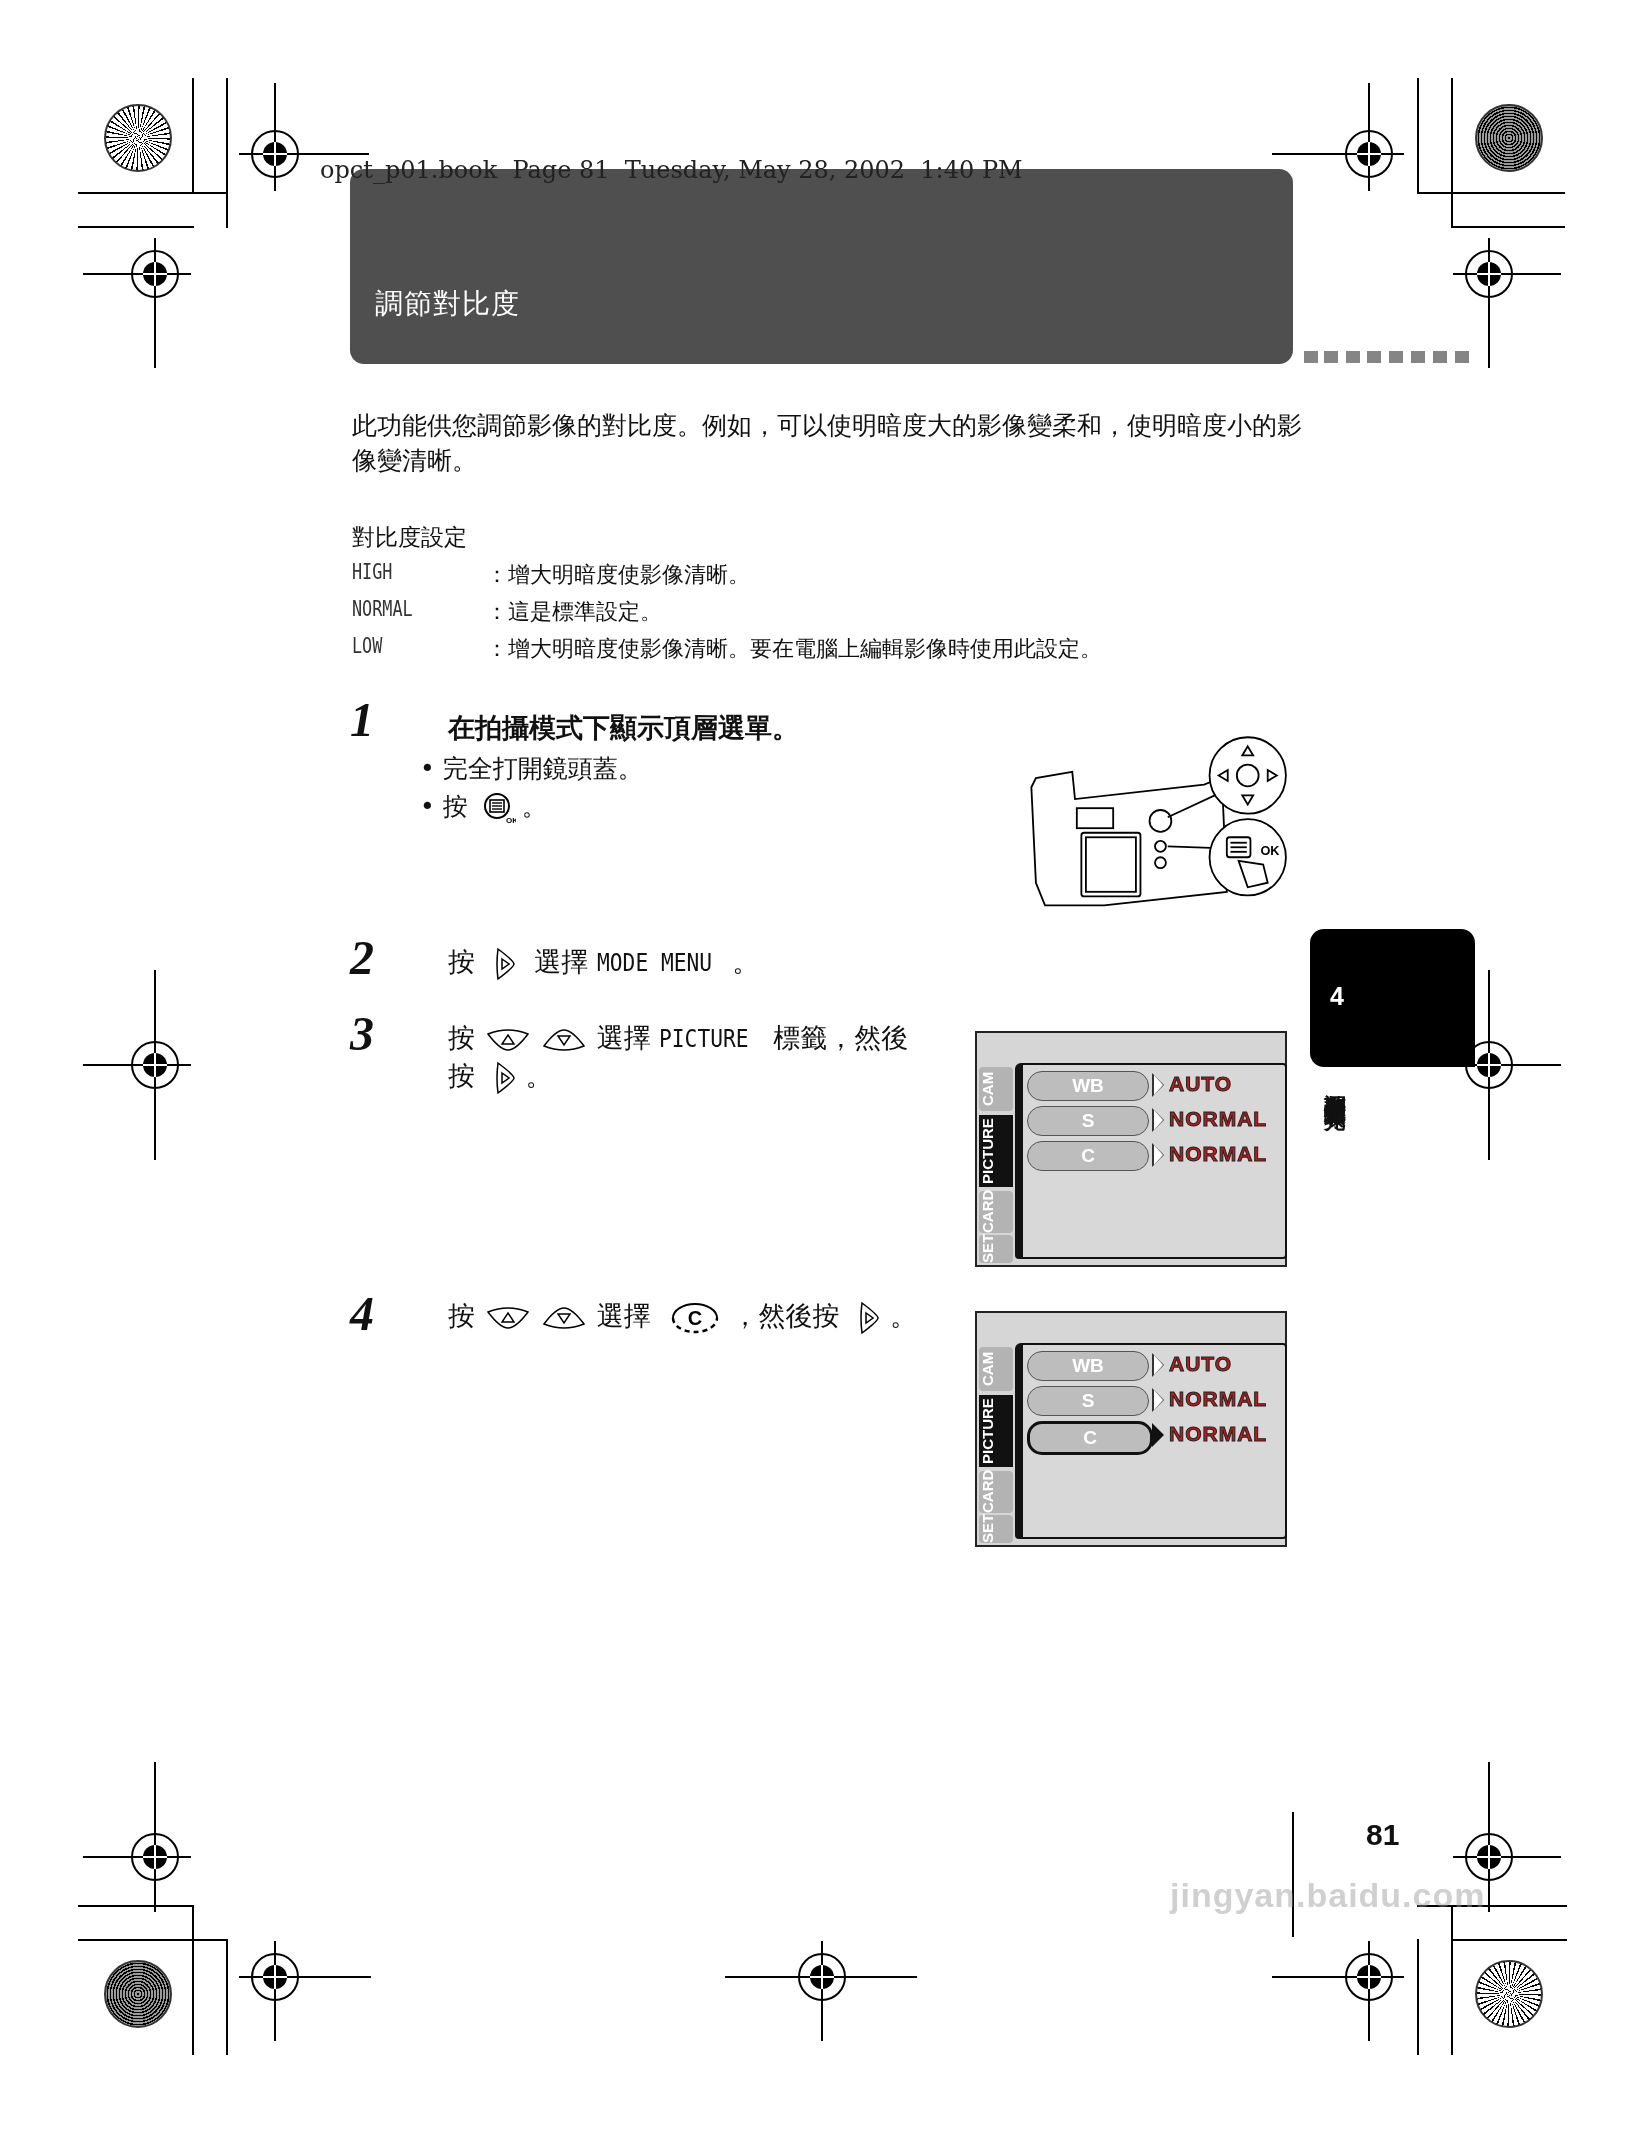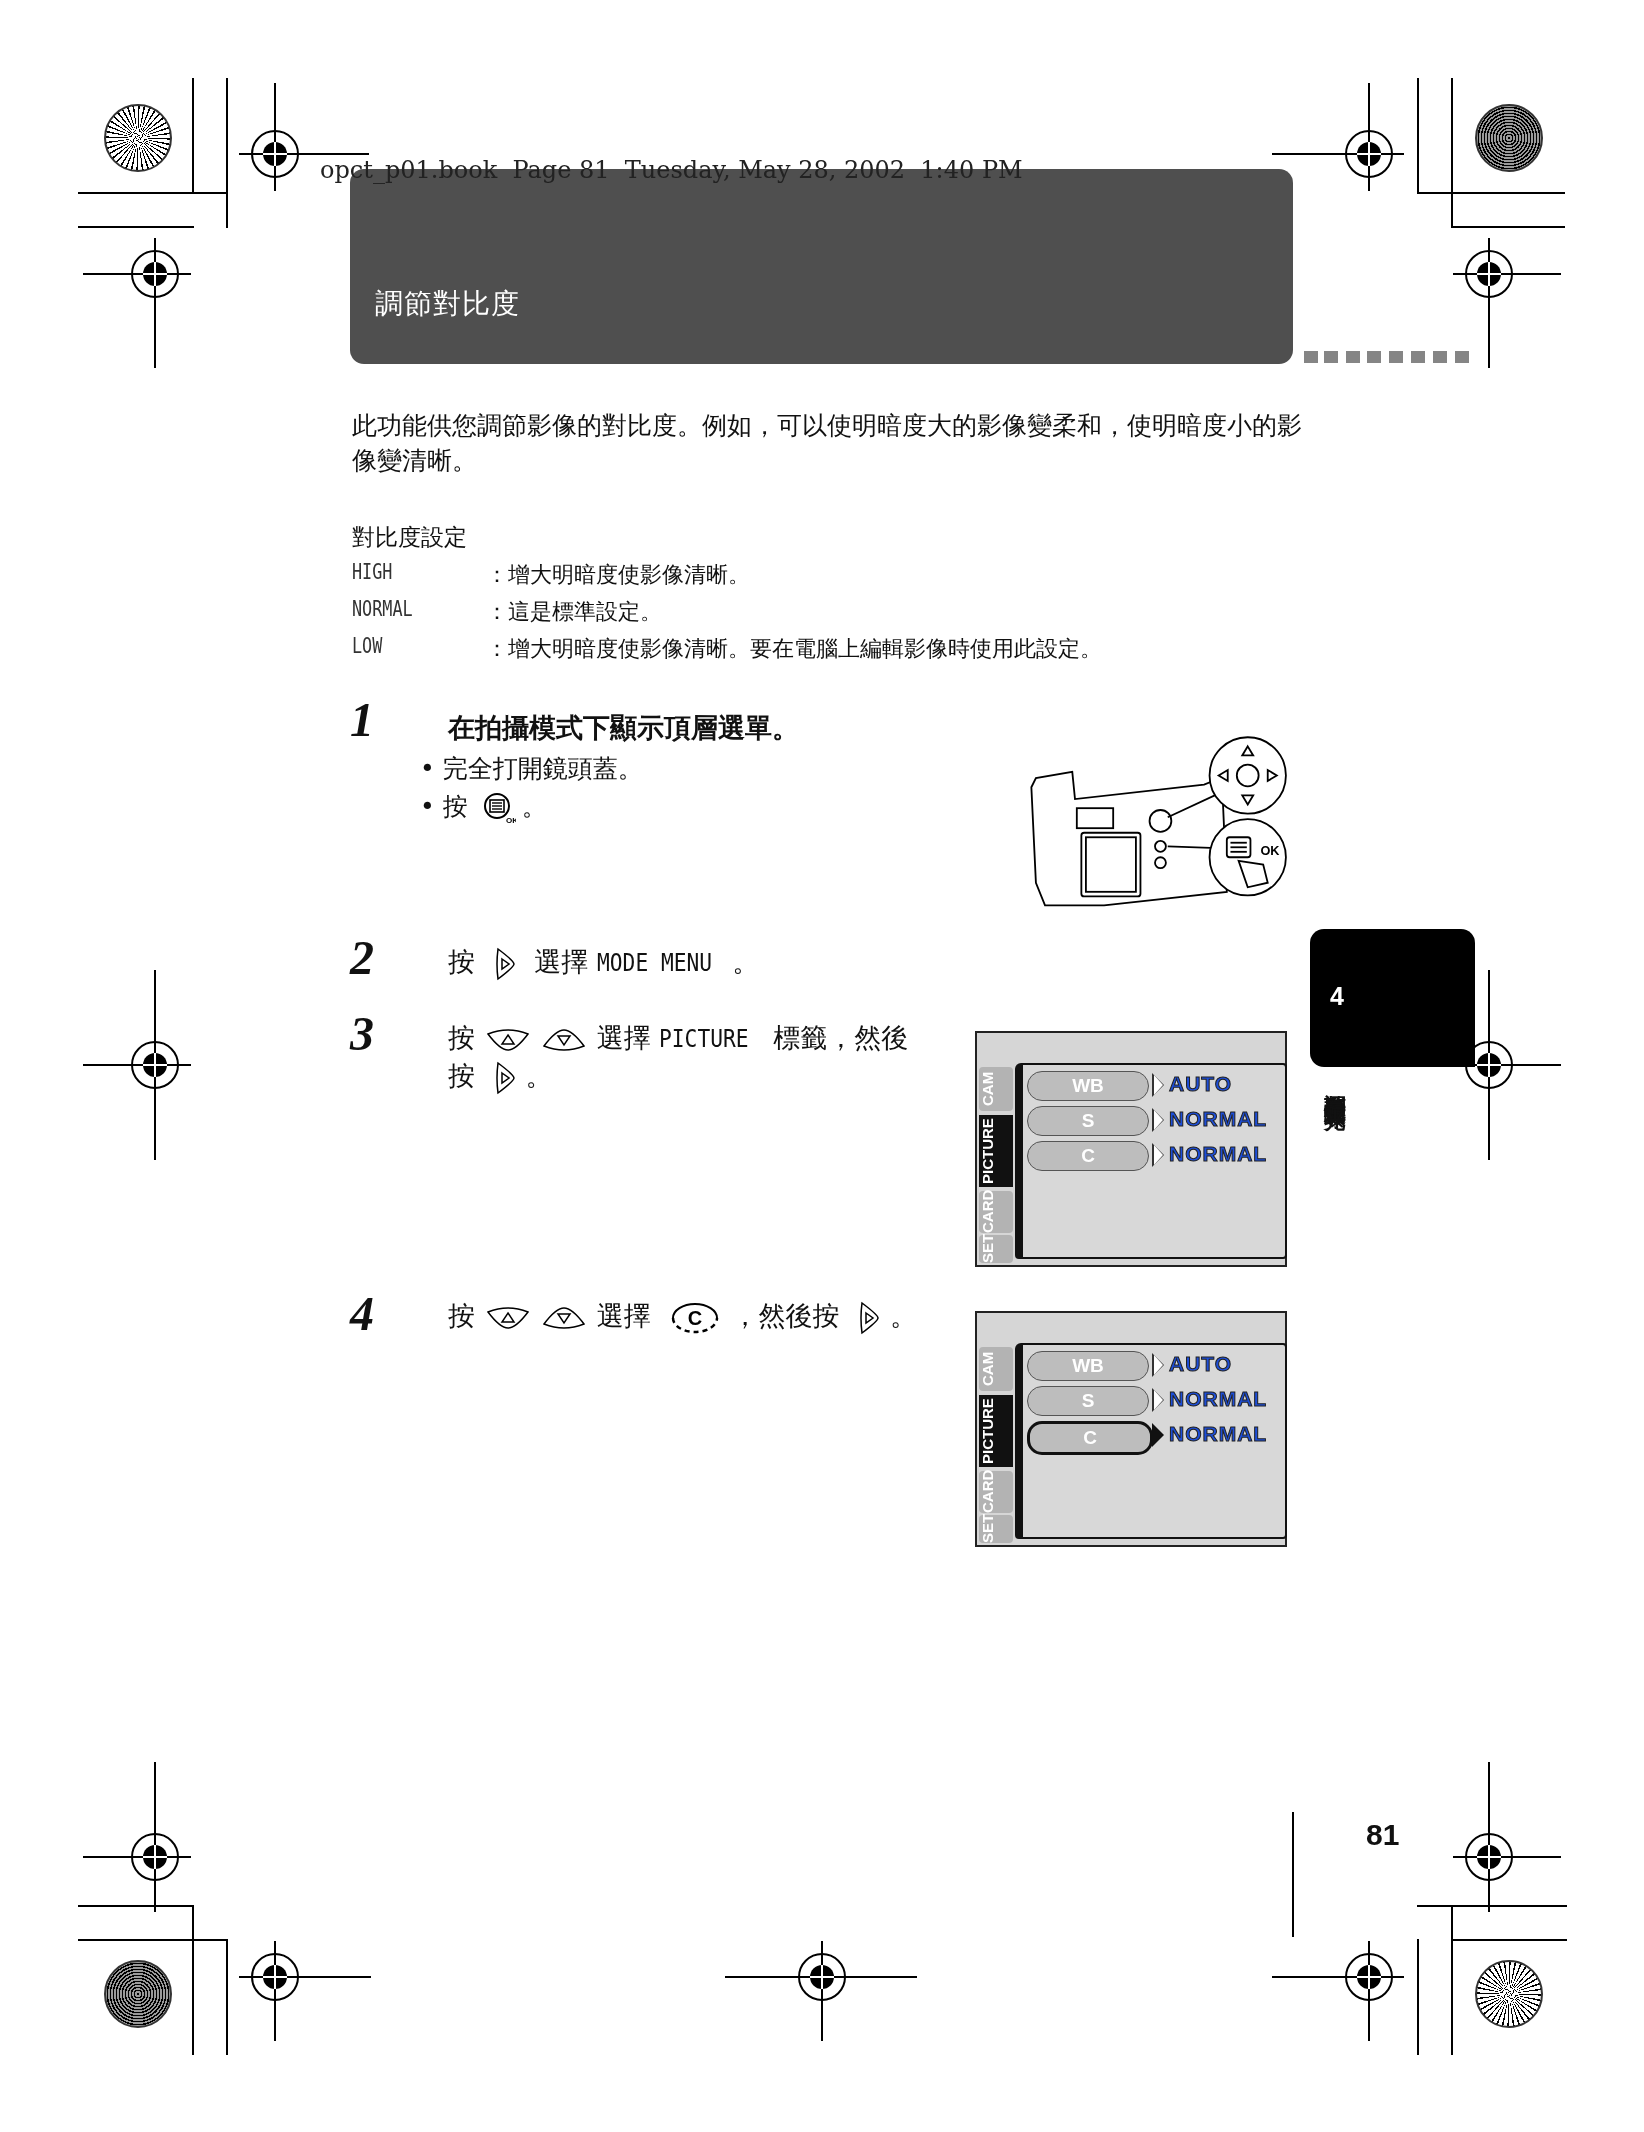--- a/index.html
+++ b/index.html
@@ -51,21 +51,21 @@
               color:#fff; writing-mode:vertical-rl; transform:rotate(180deg); text-align:center; }
   .lcd .tab.dim { background:#b3b3b3; border-radius:4px; }
   .lcd .tab.active { background:#111; }
   .lcd .row { position:absolute; left:50px; width:250px; height:32px; }
   .lcd .pill { position:absolute; left:0; top:0; width:120px; height:28px; border:1.5px solid #555; border-radius:15px; background:#bdbdbd; text-align:center;
                font-family:"Liberation Sans", sans-serif; font-weight:bold; font-size:19px; color:#fff; line-height:28px; }
   .lcd .pill.sel { border:3px solid #111; }
   .lcd .arrow { position:absolute; left:127px; top:4px; width:0; height:0; border-top:10px solid transparent; border-bottom:10px solid transparent; border-left:9px solid #fff; }
   .lcd .arrow-outline { position:absolute; left:125px; top:2px; width:0; height:0; border-top:12px solid transparent; border-bottom:12px solid transparent; border-left:12px solid #333; }
   .lcd .arrow-outline.sel { border-left-color:#111; }
-  .lcd .val { position:absolute; left:142px; top:1px; font-family:"Liberation Sans", sans-serif; font-weight:bold; font-size:21px; color:#1d4ed8;
+  .lcd .val { position:absolute; left:142px; top:1px; font-family:"Liberation Sans", sans-serif; font-weight:bold; font-size:21px; color:#b91c1c;
               -webkit-text-stroke:1px #222; letter-spacing:1px; }
 
   .chapter-tab { left:1310px; top:929px; width:165px; height:138px; background:#000; border-radius:14px 14px 0 14px; }
   .chapter-num { left:1330px; top:982px; font-family:"Liberation Sans", sans-serif; font-weight:bold; font-size:25px; color:#fff; }
   .chapter-title { left:1320px; top:1075px; writing-mode:vertical-rl; font-size:22px; font-weight:bold; letter-spacing:2px; color:#111; }
 
   .page-num { left:1318px; top:1818px; font-family:"Liberation Sans", sans-serif; font-weight:bold; font-size:30px;margin-left:48px; }
   .watermark { left:1170px; top:1880px; font-family:"Liberation Sans", sans-serif; font-weight:bold; color:rgba(150,150,150,0.45); }
   .watermark .big { font-size:74px; letter-spacing:2px; }
   .watermark .small { font-size:34px; display:block; margin-top:-4px; letter-spacing:1px; }
@@ -371,13 +371,14 @@
   </div>
 </div>
 
 <div class="abs chapter-tab"></div>
 <div class="abs chapter-num">4</div>
 <div class="abs chapter-title">調整影像質量和曝光</div>
 
 <div class="line-v" style="left:1292px;top:1812px;height:125px;"></div>
 <div class="abs page-num">81</div>
 <div class="abs watermark">
+  <span class="small">jingyan.baidu.com</span>
 </div>
 
 </body></html>

